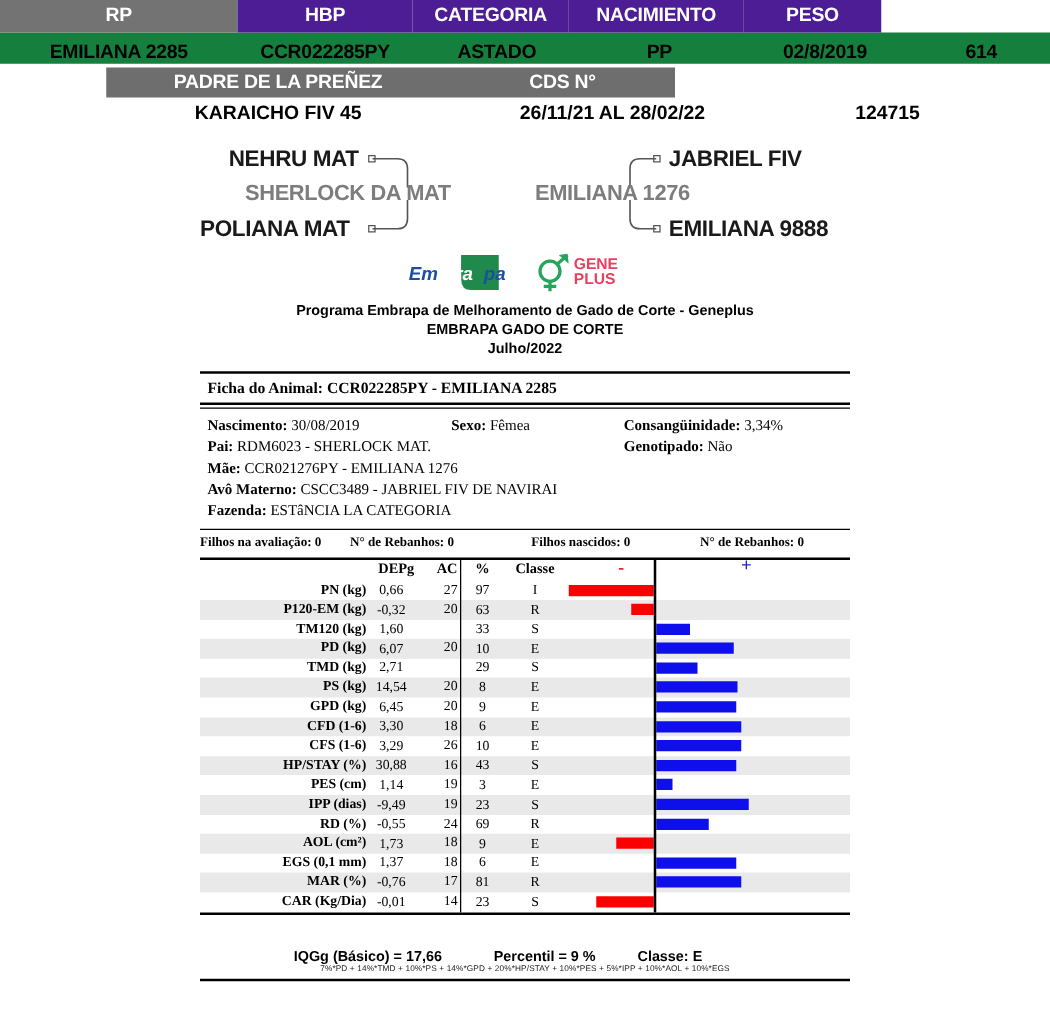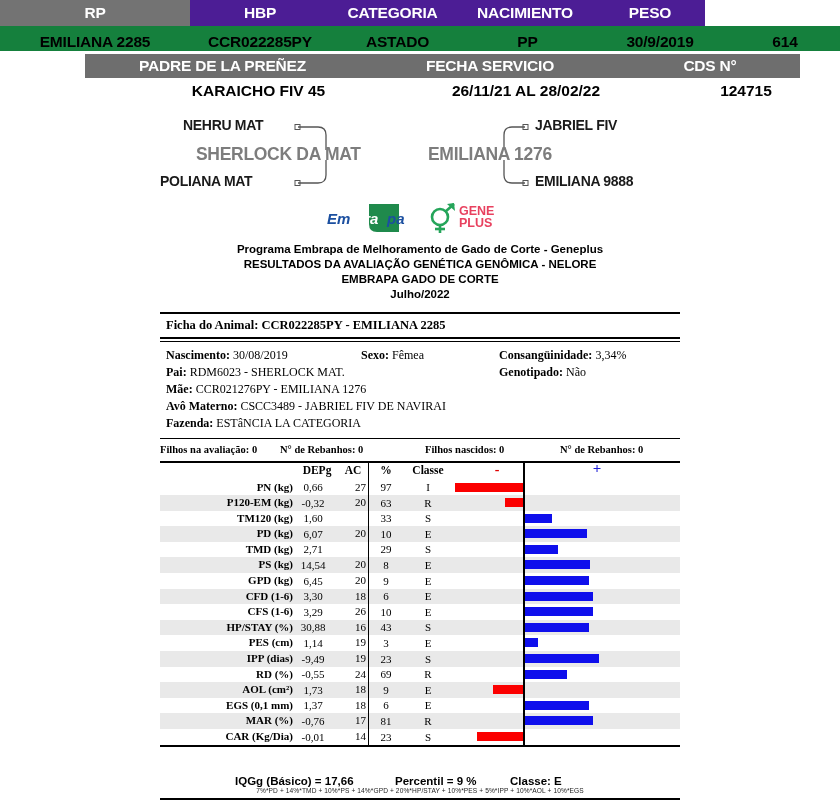--- a/index.html
+++ b/index.html
@@ -43,34 +43,34 @@
   .hrow3 .spacerL { width: 85px; }
   .hrow3 .cell {
     display: flex; align-items: center; justify-content: center;
     background: #6e6e6e; color: #fff; font-weight: bold; font-size: 15.5px;
     letter-spacing: -0.2px;
   }
   .c-padre { width: 275px; }
   .c-fecha { width: 260px; }
   .c-cds   { width: 180px; }
 
-  .hrow4 { display: flex; height: 26px; margin-left: 36px; }
+  .hrow4 { display: flex; height: 26px; }
   .hrow4 .spacerL { width: 85px; }
   .hrow4 .cell {
     display: flex; align-items: center; justify-content: center;
     color: #000; font-weight: bold; font-size: 15.5px;
   }
 
   
   .pedigree { position: relative; width: 840px; height: 90px; margin-top: 6px; }
   .ped-name {
     position: absolute; font-weight: bold; white-space: nowrap;
     font-family: "Liberation Sans", sans-serif;
   }
-  .ped-gp { font-size: 14px; color: #1a1a1a; letter-spacing: -0.3px; }
+  .ped-gp { font-size: 18px; color: #1a1a1a; letter-spacing: -0.3px; }
   .ped-parent { font-size: 17.5px; color: #7d7d7d; letter-spacing: -0.3px; }
   .ped-svg { position: absolute; left: 0; top: 0; }
 
   
   .logos { position: relative; width: 840px; height: 38px; margin-top: 2px; }
   .logo-wrap { position: absolute; left: 325px; top: 0; display: flex; align-items: center; gap: 14px; }
 
   .embrapa { position: relative; width: 88px; height: 32px; }
   .gene { position: relative; width: 96px; height: 32px; display: flex; align-items: center; gap: 2px;}
   .gene-txt { display: flex; flex-direction: column; line-height: 0.95; }
@@ -120,21 +120,21 @@
     font-family: "Liberation Serif", serif;
   }
   .t-dep  { position: absolute; left: 133px; width: 40px; text-align: center; font-size: 11px; top: 1.5px; }
   .t-ac   { position: absolute; left: 180px; width: 26px; text-align: right; font-size: 11px; top: 1px; }
   .t-pct  { position: absolute; left: 213px; width: 26px; text-align: center; font-size: 11px; top: 1.5px; }
   .t-cls  { position: absolute; left: 248px; width: 40px; text-align: center; font-size: 11px; top: 1.5px; }
 
   .thead { position: relative; height: 17px; width: 520px; }
   .th { position: absolute; font-weight: bold; font-size: 11.5px; font-family: "Liberation Serif", serif; top: 1px; }
   .th-dep { left: 137px; width: 40px; text-align: center; }
-  .th-ac  { left: 180px; width: 26px; text-align: center; }
+  .th-ac  { left: 180px; width: 26px; text-align: right; }
   .th-pct { left: 213px; width: 26px; text-align: center; }
   .th-cls { left: 248px; width: 40px; text-align: center; }
   .th-minus { left: 325px; width: 24px; text-align: center; color: #e00000; font-weight: bold; font-size: 14px; top: -1px;}
   .th-plus  { left: 425px; width: 24px; text-align: center; color: #2020d8; font-weight: bold; font-size: 15px; top: -3px;}
 
   
   .vsep { position: absolute; left: 208px; top: 0; width: 1.3px; background: #000; }
   
   .zeroaxis { position: absolute; left: 363px; top: 0; width: 2px; background: #000; }
 
@@ -161,28 +161,27 @@
     <div class="cell gray  c-cat">CATEGORIA</div>
     <div class="cell gray  c-nac">NACIMIENTO</div>
     <div class="cell gray  c-peso">PESO</div>
   </div>
 
   <div class="hrow2">
     <div class="cell c-rp">EMILIANA 2285</div>
     <div class="cell c-hbp">CCR022285PY</div>
     <div class="cell c-var">ASTADO</div>
     <div class="cell c-cat">PP</div>
-    <div class="cell c-nac">30/9/2019</div>
+    <div class="cell c-nac">02/8/2019</div>
     <div class="cell c-peso">614</div>
   </div>
 
   <div class="hrow3">
     <div class="spacerL"></div>
     <div class="cell c-padre">PADRE DE LA PREÑEZ</div>
-    <div class="cell c-fecha">FECHA SERVICIO</div>
     <div class="cell c-cds">CDS N°</div>
   </div>
 
   <div class="hrow4">
     <div class="spacerL"></div>
     <div class="cell c-padre">KARAICHO FIV 45</div>
     <div class="cell c-fecha">26/11/21 AL 28/02/22</div>
     <div class="cell c-cds">124715</div>
   </div>
 </div>
@@ -232,21 +231,20 @@
       <div class="gene-txt">
         <span>GENE</span>
         <span>PLUS</span>
       </div>
     </div>
   </div>
 </div>
 
 <div class="titleblock">
   <div>Programa Embrapa de Melhoramento de Gado de Corte - Geneplus</div>
-  <div>RESULTADOS DA AVALIAÇÃO GENÉTICA GENÔMICA - NELORE</div>
   <div>EMBRAPA GADO DE CORTE</div>
   <div>Julho/2022</div>
 </div>
 
 <div class="report">
 
   <div class="rule-thick"></div>
   <div class="ficha">
     <span>Ficha do Animal:</span>
     <span>CCR022285PY - EMILIANA 2285</span>

